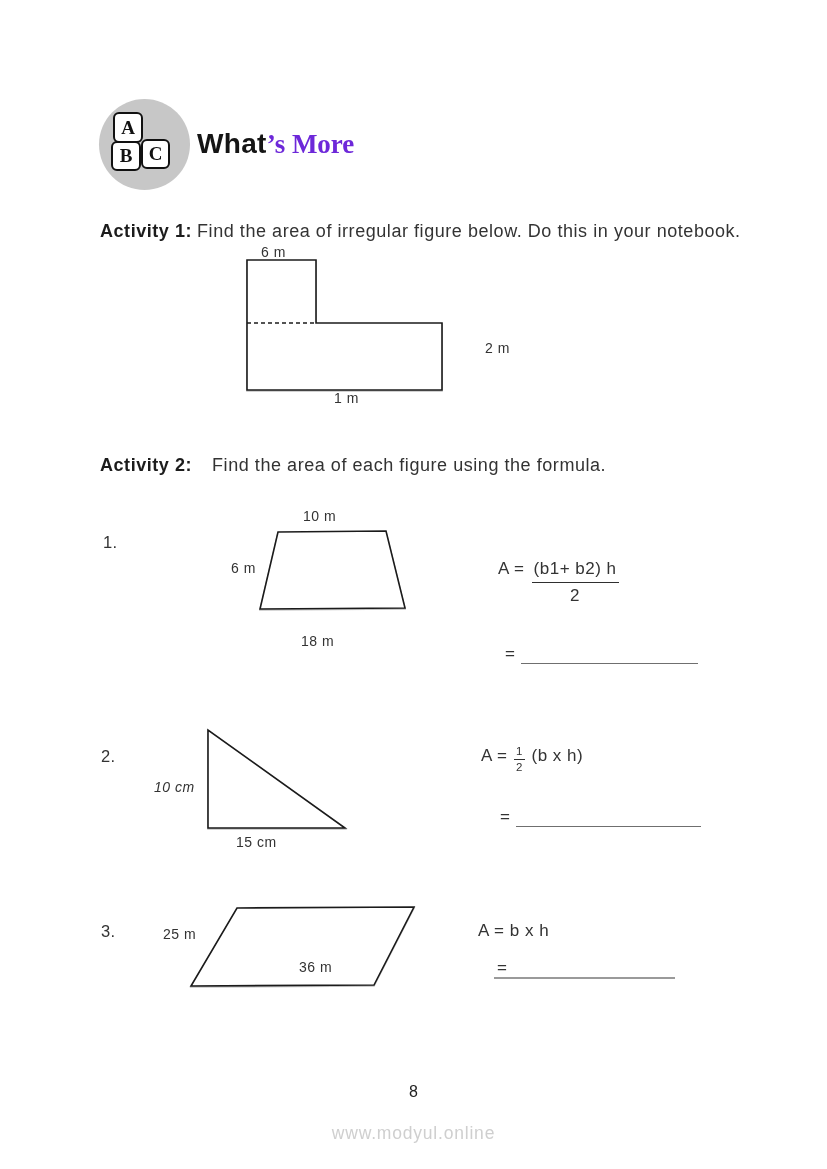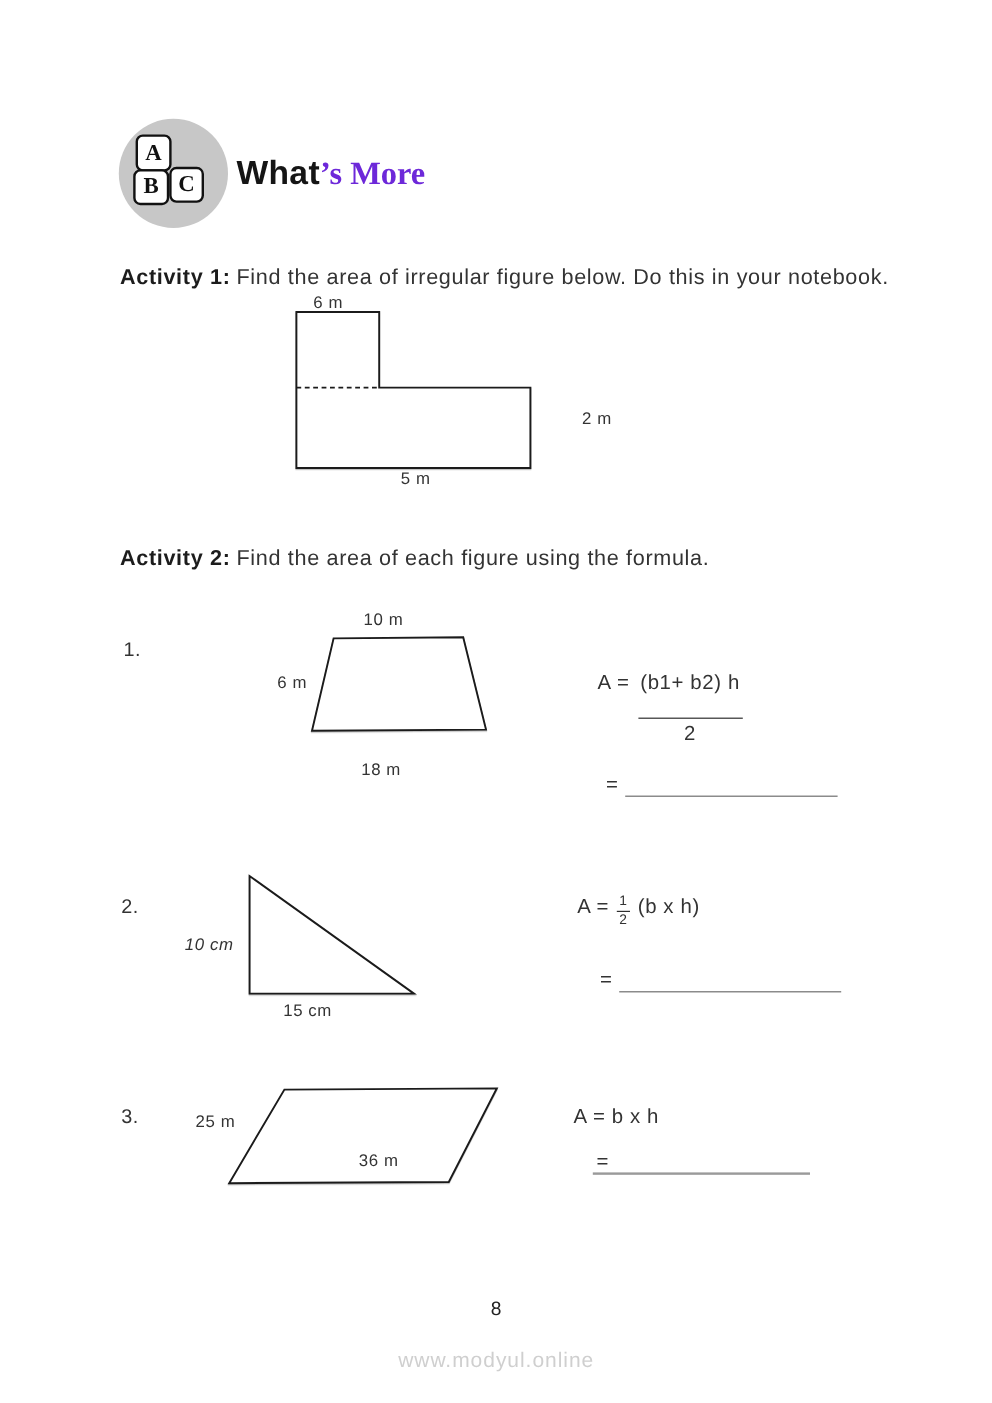--- a/index.html
+++ b/index.html
@@ -41,21 +41,21 @@
   svg.figure { overflow:visible; }
   svg.figure polygon, svg.figure path, svg.figure line {
     fill:#ffffff; stroke:#1b1b1b; stroke-width:1.6;
   }
   svg.figure .dash { stroke-dasharray:4 3; stroke-width:1.3; fill:none; }
   svg.figure { filter:drop-shadow(0.5px 1.5px 0.5px rgba(120,120,120,0.45)); }
 
   
   .formula { font-size:17px; letter-spacing:0.5px; color:#333; display:flex; align-items:flex-start; white-space:nowrap; }
   .frac-big { display:inline-block; text-align:center; margin-left:7px; }
-  .frac-big .num { display:block; border-bottom:1.6px solid #2f2f2f; padding:0 2px 19px 2px; }
+  .frac-big .num { display:block; border-bottom:1.6px solid #2f2f2f; padding:0 2px 3px 2px; }
   .frac-big .den { display:block; padding-top:3px; }
   .frac-sm { display:inline-block; text-align:center; font-size:11.5px; line-height:1; margin:0 6px; vertical-align:-7px; }
   .frac-sm .top { display:block; border-bottom:1.4px solid #2f2f2f; padding:0 2.5px 1.5px; }
   .frac-sm .bot { display:block; padding-top:1.5px; }
 
   .answer-row { display:flex; align-items:flex-end; font-size:17px; color:#333; }
   .answer-row .blank { border-bottom:1.5px solid #6f6f6f; height:16px; margin-left:6px; }
   .answer-underlined {
     border-bottom:2px solid #9a9a9a; font-size:17px; color:#333; padding-left:3px;
   }
@@ -89,24 +89,24 @@
 <div class="abs heading h1">
   <b style="margin-right:5px;">Activity 1:</b><span>Find the area of irregular figure below. Do this in your notebook.</span>
 </div>
 
 <svg class="abs figure" style="left:240px; top:252px;" width="212" height="146" viewBox="0 0 212 146">
   <path d="M7,8 H76 V71 H202 V138 H7 Z"></path>
   <path class="dash" d="M7,71 H76"></path>
 </svg>
 <div class="abs fig-label" style="left:261px; top:244px;">6 m</div>
 <div class="abs fig-label" style="left:449px; top:340px;margin-left:36px;">2 m</div>
-<div class="abs fig-label" style="left:334px; top:390px;">5 m</div>
+<div class="abs fig-label" style="left:334px; top:390px;">1 m</div>
 
 <div class="abs heading h2">
-  <b style="margin-right:5px;">Activity 2:</b><span>Find the area of each figure using the formula.</span>
+  <b style="margin-right:20px;">Activity 2:</b><span>Find the area of each figure using the formula.</span>
 </div>
 
 <div class="abs item-no" style="left:103px; top:533px;">1.</div>
 <svg class="abs figure" style="left:250px; top:524px;" width="162" height="92" viewBox="0 0 162 92">
   <polygon points="28,8 136,7 155,84 10,85"></polygon>
 </svg>
 <div class="abs fig-label" style="left:303px; top:508px;">10 m</div>
 <div class="abs fig-label" style="left:231px; top:560px;">6 m</div>
 <div class="abs fig-label" style="left:301px; top:633px;">18 m</div>
 

